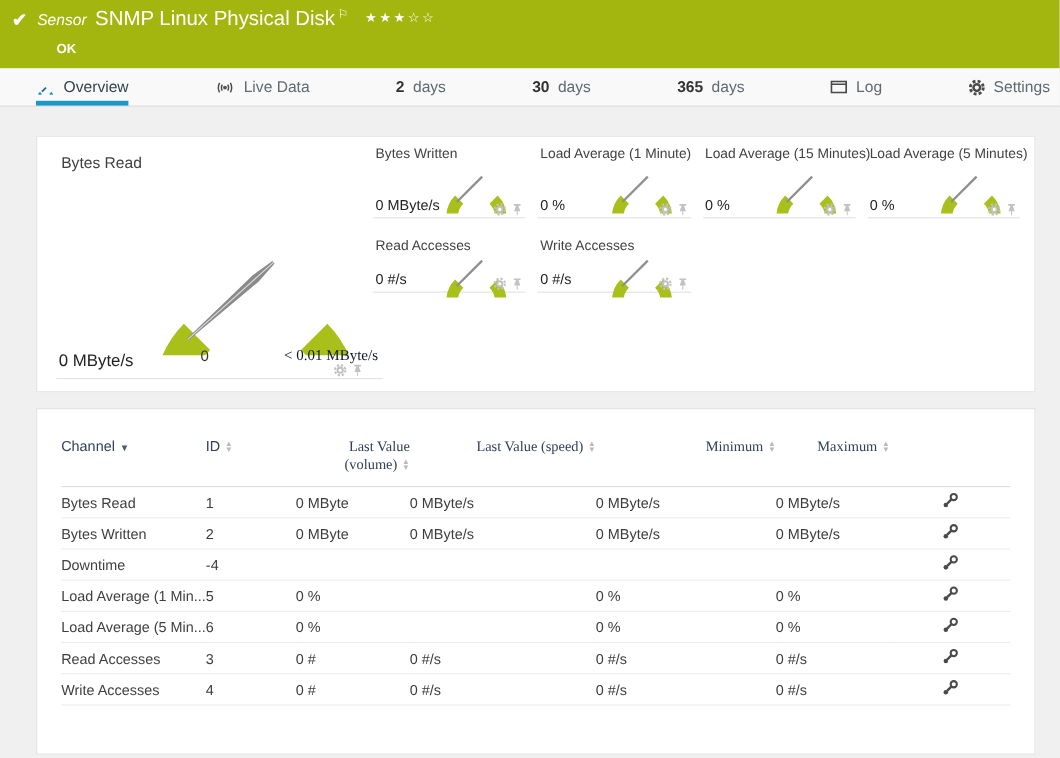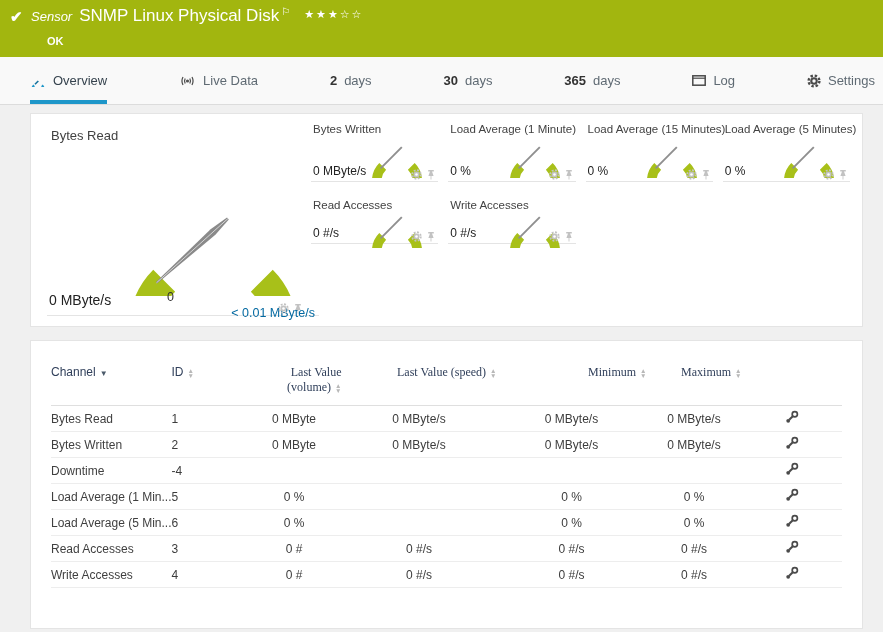--- a/index.html
+++ b/index.html
@@ -22,21 +22,21 @@
   }
   .hdr-check{position:absolute;left:10px;top:8px;font-size:15px;font-weight:bold;}
   .hdr-titlerow{position:absolute;left:31px;top:6px;white-space:nowrap;}
   .hdr-kind{font-style:italic;font-size:13px;margin-right:7px;}
   .hdr-title{font-size:17px;}
   .hdr-flag{font-size:10px;vertical-align:top;margin-left:2px;}
   .hdr-stars{font-size:11px;letter-spacing:2px;margin-left:14px;vertical-align:3px;}
   .hdr-status{position:absolute;left:47px;top:35px;font-size:11px;font-weight:bold;}
   
   .tabbar{
-    position:absolute;left:0;top:57px;width:883px;height:48px;
+    position:absolute;left:0;top:57px;width:883px;height:32px;
     background:#f9f9f9;border-bottom:1px solid #dcdcdc;
     display:flex;align-items:stretch;justify-content:space-between;
     padding:0 8px 0 30px;
   }
   .tab{
     display:flex;align-items:center;gap:7px;
     font-size:13px;color:#5f6a73;cursor:pointer;
     border-bottom:4px solid transparent;padding-top:4px;
   }
   .tab .num{color:#333;font-weight:bold;}
@@ -47,21 +47,21 @@
   .gauges-panel{
     position:absolute;left:30px;top:113px;width:833px;height:214px;
     background:#fff;border:1px solid #e4e4e4;
   }
   .big-cell{position:absolute;left:16px;top:8px;width:272px;height:194px;border-bottom:1px solid #e4e4e4;}
   .bg-label{position:absolute;left:4px;top:6px;font-size:13px;color:#424242;}
   .big-dial{position:absolute;left:76px;top:22px;}
   .arc{stroke:var(--green-gauge);fill:none;}
   .bg-value{position:absolute;left:2px;top:170px;font-size:14px;color:#222;}
   .bg-min{position:absolute;left:120px;top:168px;font-size:12.5px;color:#333;}
-  .bg-max{position:absolute;right:4px;top:184px;font-size:12.5px;color:#0369a1;}
+  .bg-max{position:absolute;right:4px;top:167px;font-size:12.5px;color:#0f172a;font-family:Liberation Serif, serif;}
   .corner-icons{position:absolute;display:flex;gap:4px;align-items:center;}
   .big-cell .corner-icons{right:16px;top:181px;}
   
   .small-grid{
     position:absolute;left:280px;right:12px;top:6px;
     display:grid;grid-template-columns:repeat(4,1fr);
     grid-template-rows:62px 48px;column-gap:10px;row-gap:14px;
   }
   .g-cell{position:relative;border-bottom:1px solid #e4e4e4;}
   .g-label{position:absolute;left:2px;top:3px;font-size:11.5px;color:#424242;white-space:nowrap;}
@@ -77,21 +77,21 @@
   }
   table.channels{width:100%;border-collapse:collapse;font-size:12px;color:#3c3c3c;margin-top:18px;}
   .channels th{
     font-weight:normal;color:#31405b;font-size:12px;
     padding:6px 0 10px;vertical-align:top;text-align:left;
     border-bottom:1px solid #dfdfdf;
   }
   .channels th.t-num{text-align:right;font-family:Liberation Serif, serif;}
   .channels td{height:26px;border-bottom:1px solid #ededed;padding:0;}
   .channels td.t-channel{color:#3f3f3f;white-space:nowrap;overflow:hidden;}
-  .channels td.t-num{text-align:center;}
+  .channels td.t-num{}
   .channels td.t-action{text-align:center;}
   .sort{display:inline-block;margin-left:4px;vertical-align:middle;}
   .sort i{display:block;font-style:normal;font-size:6.5px;line-height:5px;color:#b8b8b8;}
   .sort-active{font-size:8px;color:#4a5a6a;margin-left:4px;}
   .wrench{display:inline-block;cursor:pointer;}
   .gicon{cursor:pointer;display:block;}
 </style>
 </head>
 <body>
 

